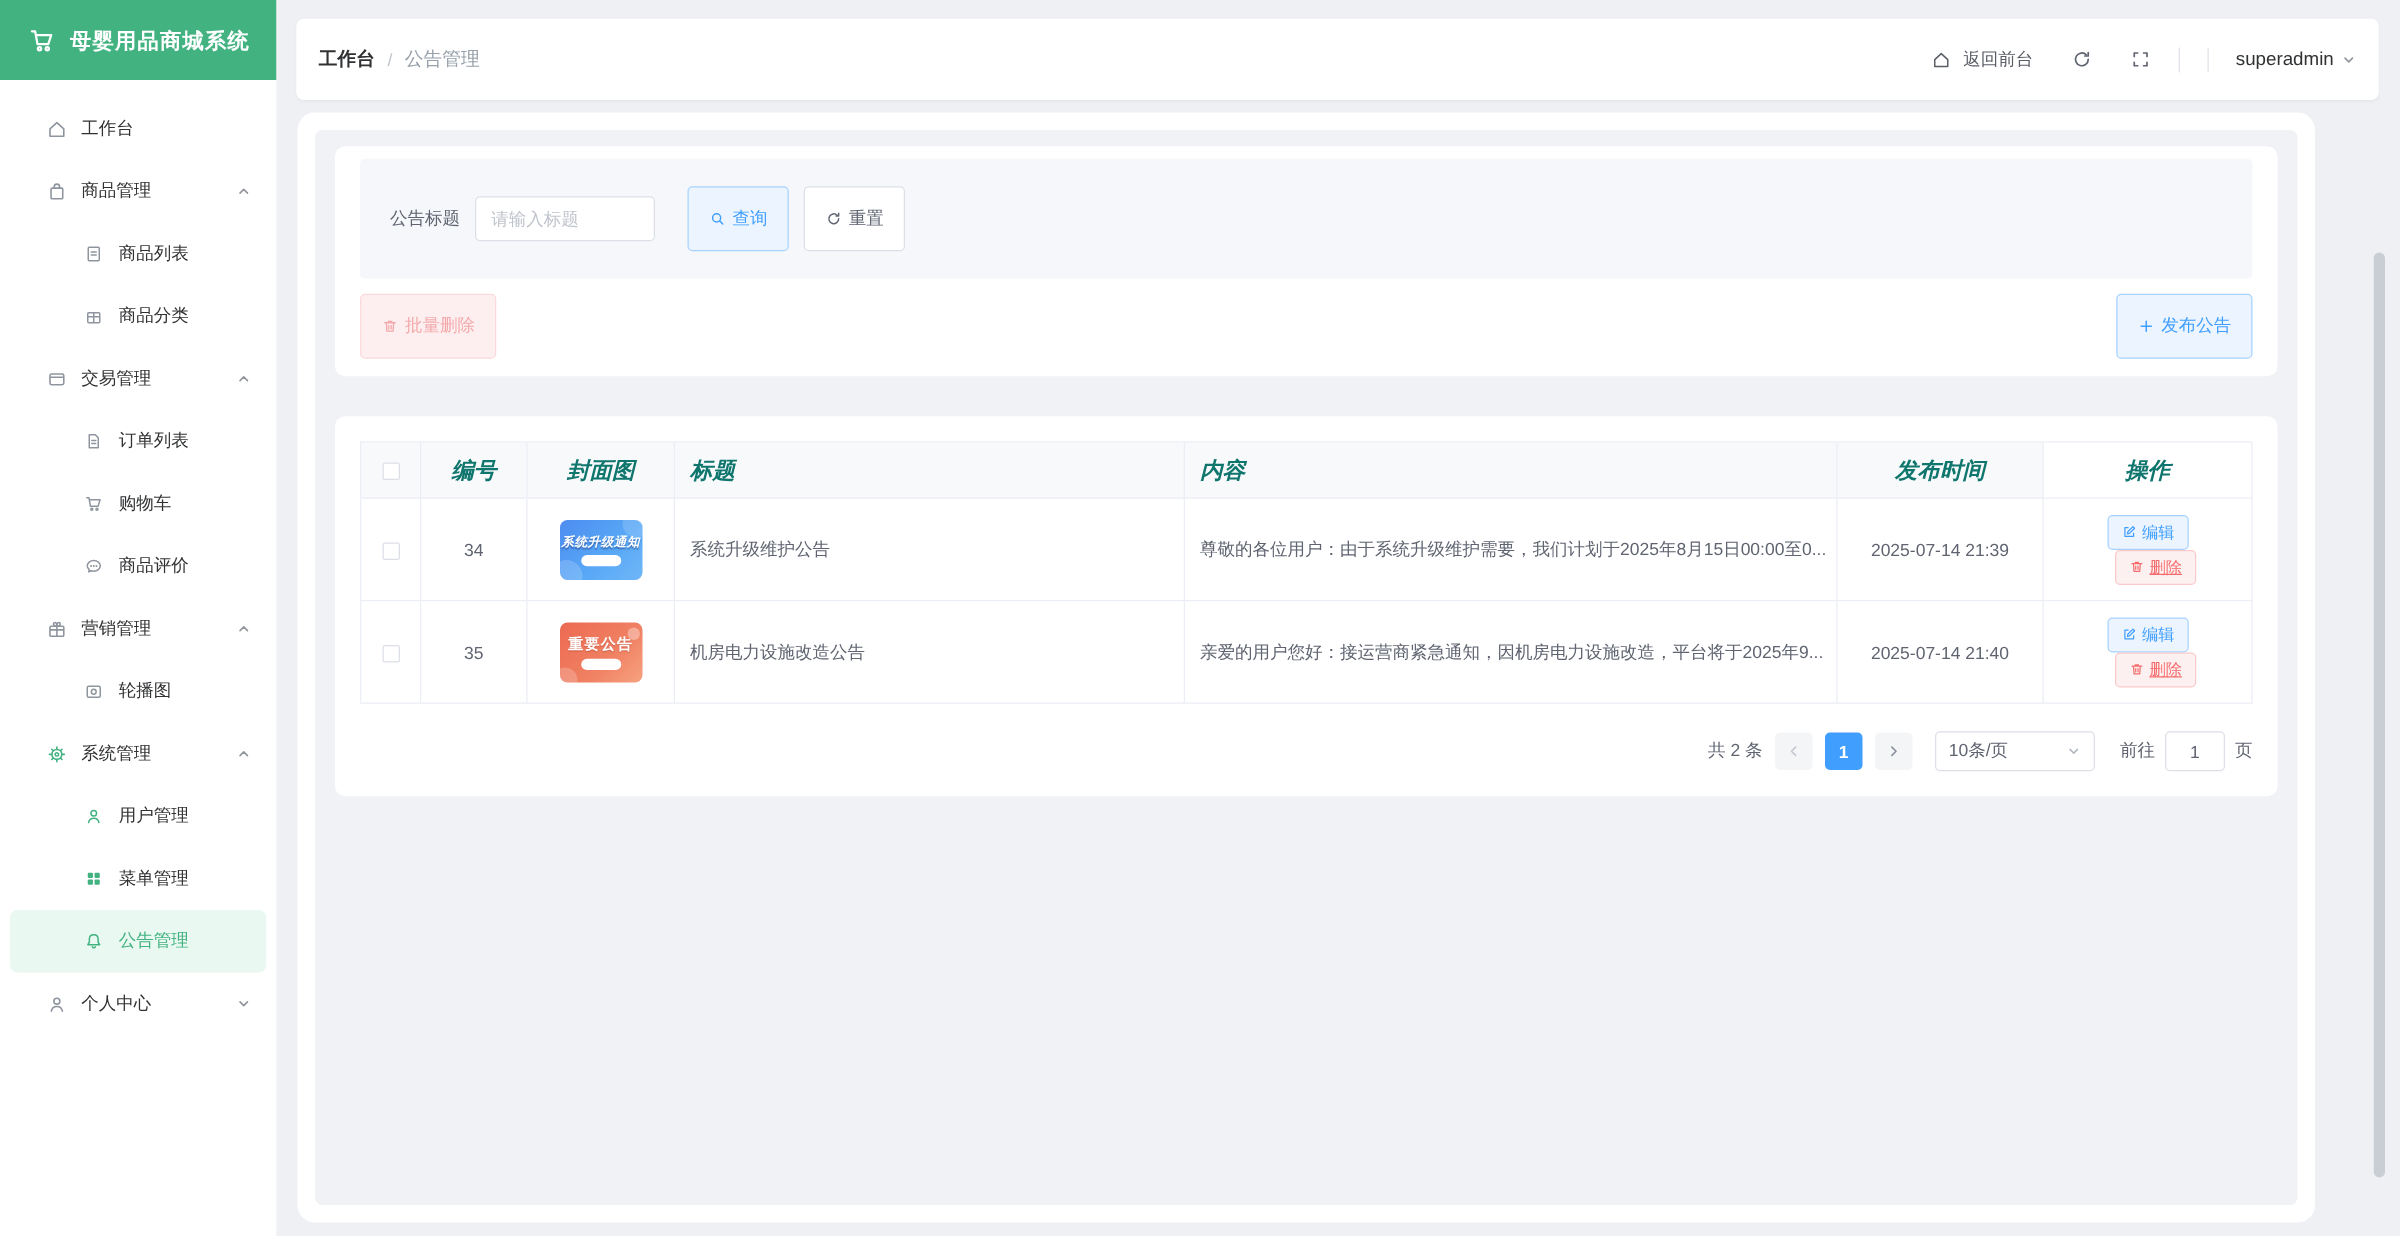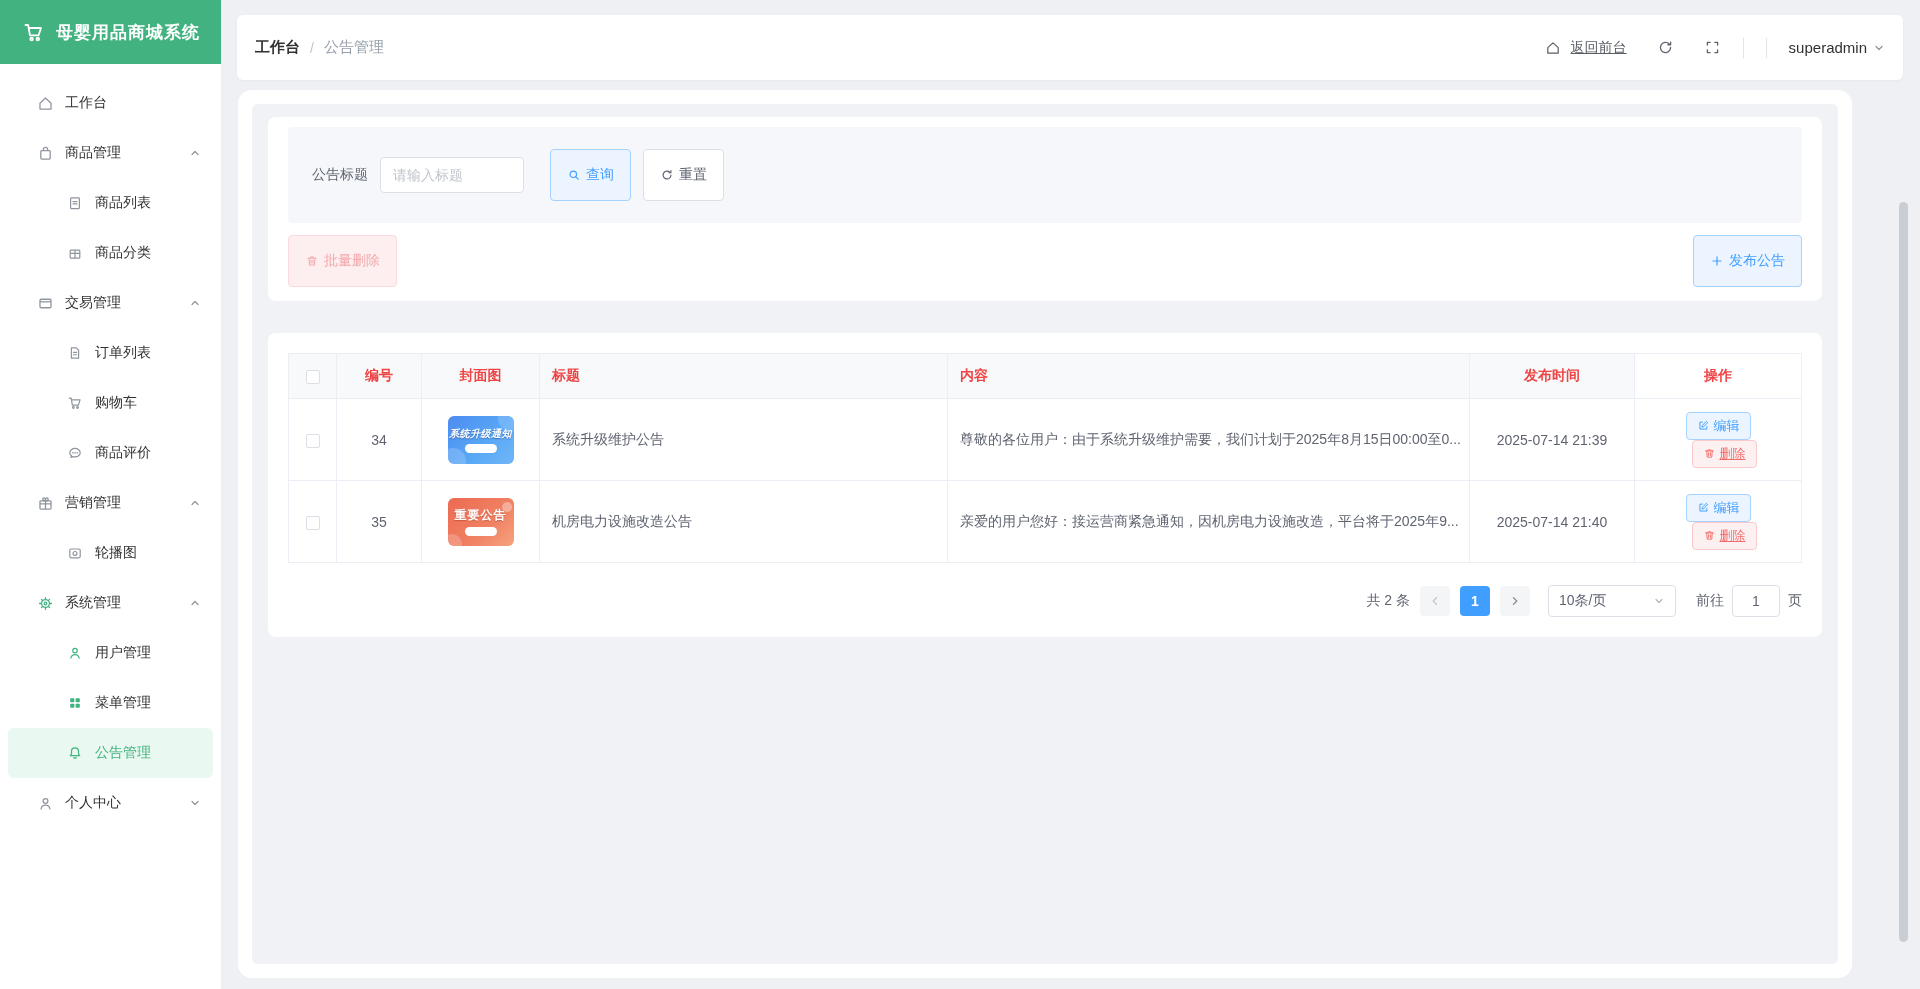--- a/index.html
+++ b/index.html
@@ -32,21 +32,21 @@
 
   
   .header { position:absolute; left:237px; top:15px; width:1666px; height:65px;
     background:#fff; border-radius:6px; box-shadow:0 1px 3px rgba(0,0,0,.04);
     display:flex; align-items:center; padding:0 18px; }
   .crumb { display:flex; align-items:center; gap:10px; }
   .crumb-root { font-weight:bold; color:#303133; font-size:15px; }
   .crumb-sep { color:#c0c4cc; }
   .crumb-cur { color:#97a0ab; font-size:15px; }
   .hright { margin-left:auto; display:flex; align-items:center; color:#5a5e66; }
-  .hback { display:flex; align-items:center; gap:10px; cursor:pointer; font-size:14px;text-decoration:underline; }
+  .hback { display:flex; align-items:center; gap:10px; cursor:pointer; font-size:14px; }
   .hicon { margin-left:30px; cursor:pointer; color:#5f6470; }
   .hdiv { width:1px; height:20px; background:#e0e4ea; margin:0 22px; }
   .huser { display:flex; align-items:center; gap:6px; cursor:pointer;
     color:#303133; font-size:15px; }
 
   
   .wrapper { position:absolute; left:238px; top:90px; width:1614px; height:888px;
     background:#fff; border-radius:14px; }
   .inner { position:absolute; inset:14px; background:#f0f2f5; border-radius:6px;
     padding:13px 16px; overflow:hidden; }
@@ -65,23 +65,23 @@
     font-family:inherit; background:#fff; }
   .btn-qp { background:#ecf5ff; border-color:#a6d2ff; color:#409eff; margin-left:26px; }
   .btn-reset { background:#fff; border-color:#dcdfe6; color:#5f6470; margin-left:12px; }
   .actrow { margin-top:12px; display:flex; align-items:center; }
   .btn-batch { background:#fdeff0; border-color:#fbd9dc; color:#f3a9ab; cursor:not-allowed; }
   .btn-pub { margin-left:auto; background:#ecf5ff; border-color:#a6d2ff; color:#409eff; }
 
   .card2 { margin-top:32px; padding:20px; }
   table.tbl { width:100%; border-collapse:collapse; table-layout:fixed;
     border:1px solid #ebeef5; }
-  .tbl th { background:#f8f9fb; height:45px; font-size:14px; color:#ef4444;
+  .tbl th { background:#f8f9fb; height:45px; font-size:18px; color:#0f766e;
     font-weight:bold; border-right:1px solid #ebeef5; border-bottom:1px solid #ebeef5;
-    padding:0 12px; }
+    padding:0 12px;font-style:italic; }
   .tbl th.op-col { background:#fff; }
   .tbl td { height:82px; border-right:1px solid #ebeef5; border-bottom:1px solid #ebeef5;
     color:#5f6470; font-size:14px; padding:0 12px; background:#fff; }
   .tc { text-align:center; }
   .tl { text-align:left; }
   .ellip { white-space:nowrap; overflow:hidden; }
   .cbx { width:14px; height:14px; border:1px solid #dcdfe6; border-radius:2px;
     background:#fff; display:inline-block; vertical-align:middle; cursor:pointer; }
 
   .cover { width:66px; height:48px; border-radius:6px; margin:0 auto;

